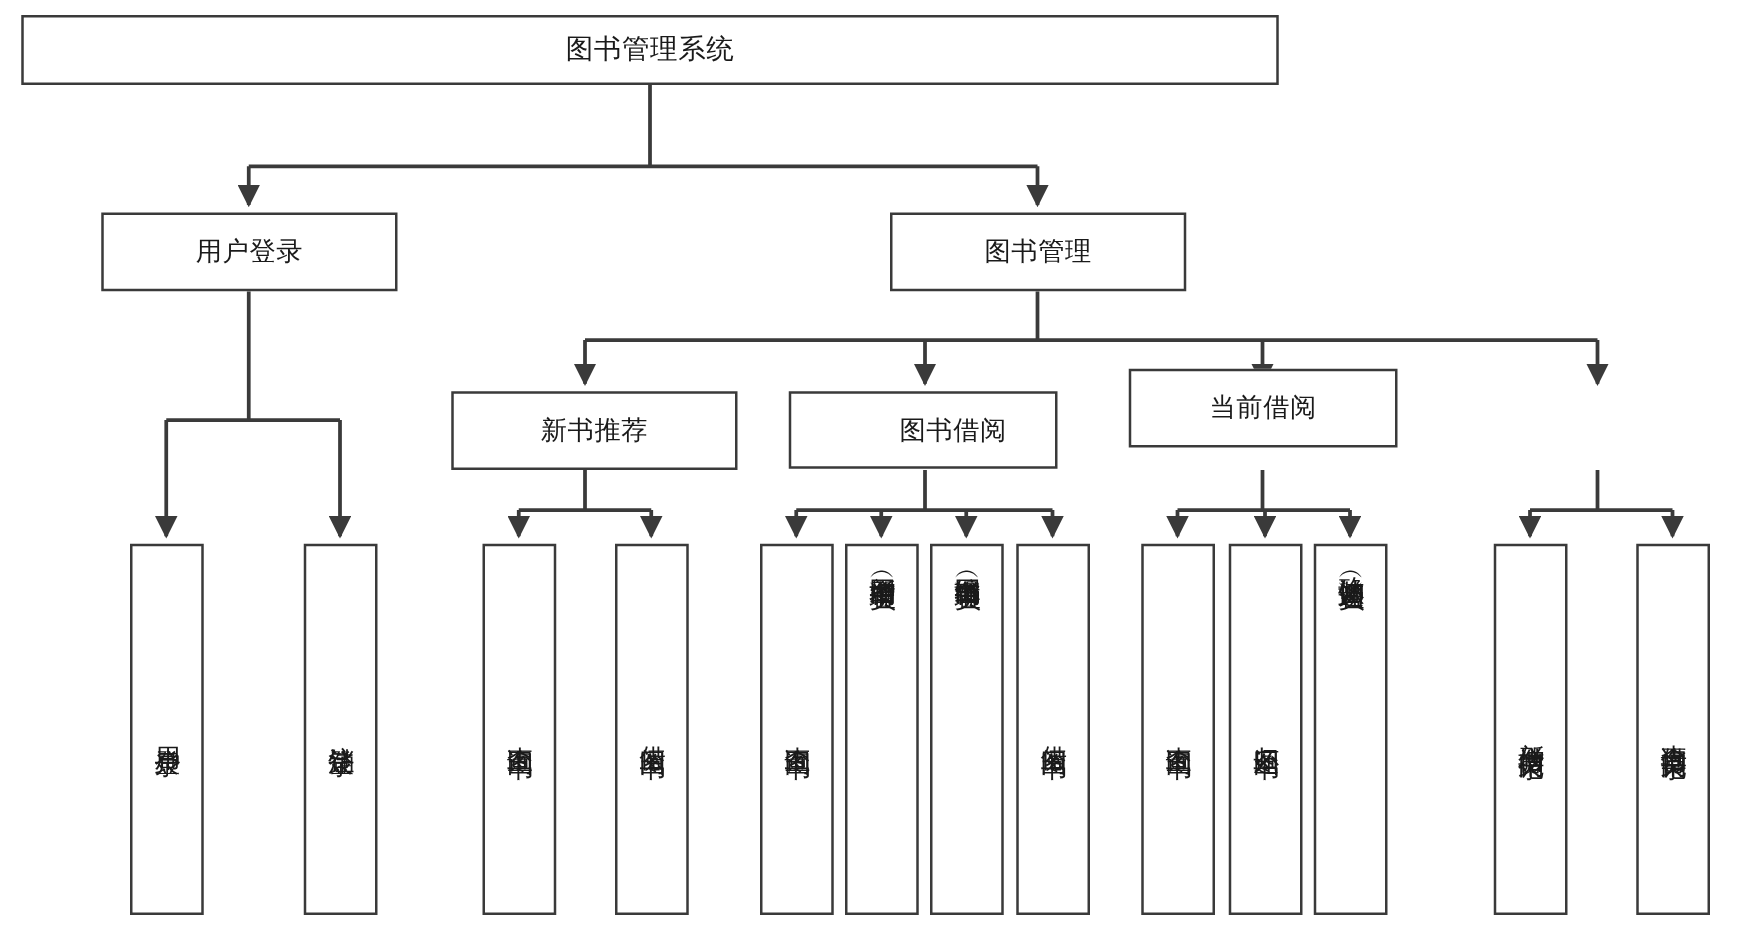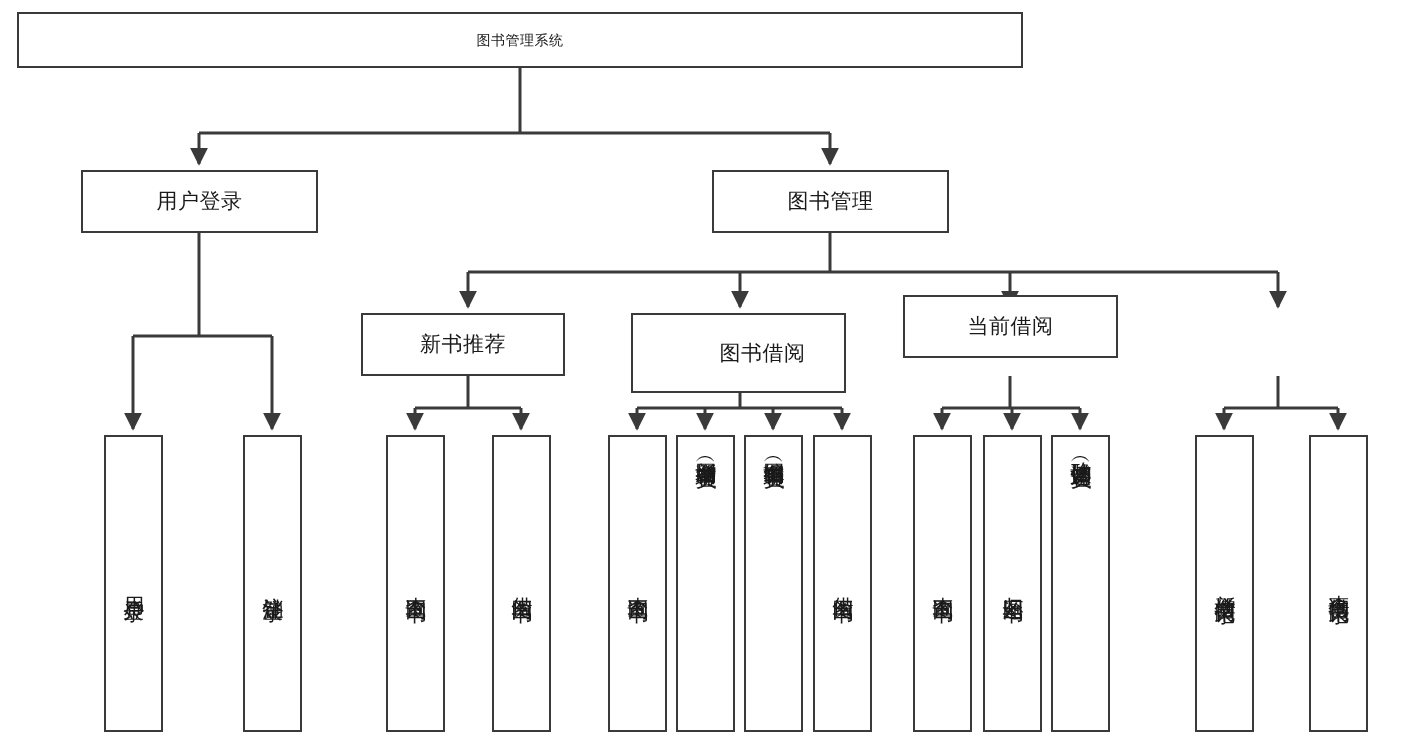--- a/index.html
+++ b/index.html
@@ -41,21 +41,21 @@
     text-align: center;
     line-height: 1.16;
     letter-spacing: 0.5px;
     white-space: pre;
   }
   
   .node.horiz .node-label {
     font-size: 21px;
   }
   .node.root .node-label {
-    font-size: 14px;
+    font-size: 22px;
   }
   
   .node.vert {
     align-items: flex-start;
     justify-content: center;
     padding-top: 8px;
   }
   .node.vert .node-label {
     writing-mode: vertical-rl;
     text-orientation: upright;
@@ -142,24 +142,24 @@
     <span class="node-label">图书管理系统</span>
   </div>
 
   <div class="node horiz" style="left:81px; top:170px; width:237px; height:63px;">
     <span class="node-label">用户登录</span>
   </div>
   <div class="node horiz" style="left:712px; top:170px; width:237px; height:63px;">
     <span class="node-label">图书管理</span>
   </div>
 
-  <div class="node horiz" style="left:361px; top:313px; width:204px; height:63px;justify-content:center;">
+  <div class="node horiz" style="left:361px; top:313px; width:229px; height:63px;justify-content:center;">
     <span class="node-label">新书推荐</span>
   </div>
-  <div class="node horiz" style="left:631px; top:313px; width:215px; height:80px;padding-left:48px;">
+  <div class="node horiz" style="left:631px; top:313px; width:215px; height:62px;padding-left:48px;">
     <span class="node-label">图书借阅</span>
   </div>
   <div class="node horiz" style="left:903px; top:295px; width:215px; height:63px;">
     <span class="node-label">当前借阅</span>
   </div>
 
   <div class="node vert centered" style="left:104px; top:435px; width:59px; height:297px;">
     <span class="node-label">用户登录</span>
   </div>
   <div class="node vert centered" style="left:243px; top:435px; width:59px; height:297px;">

